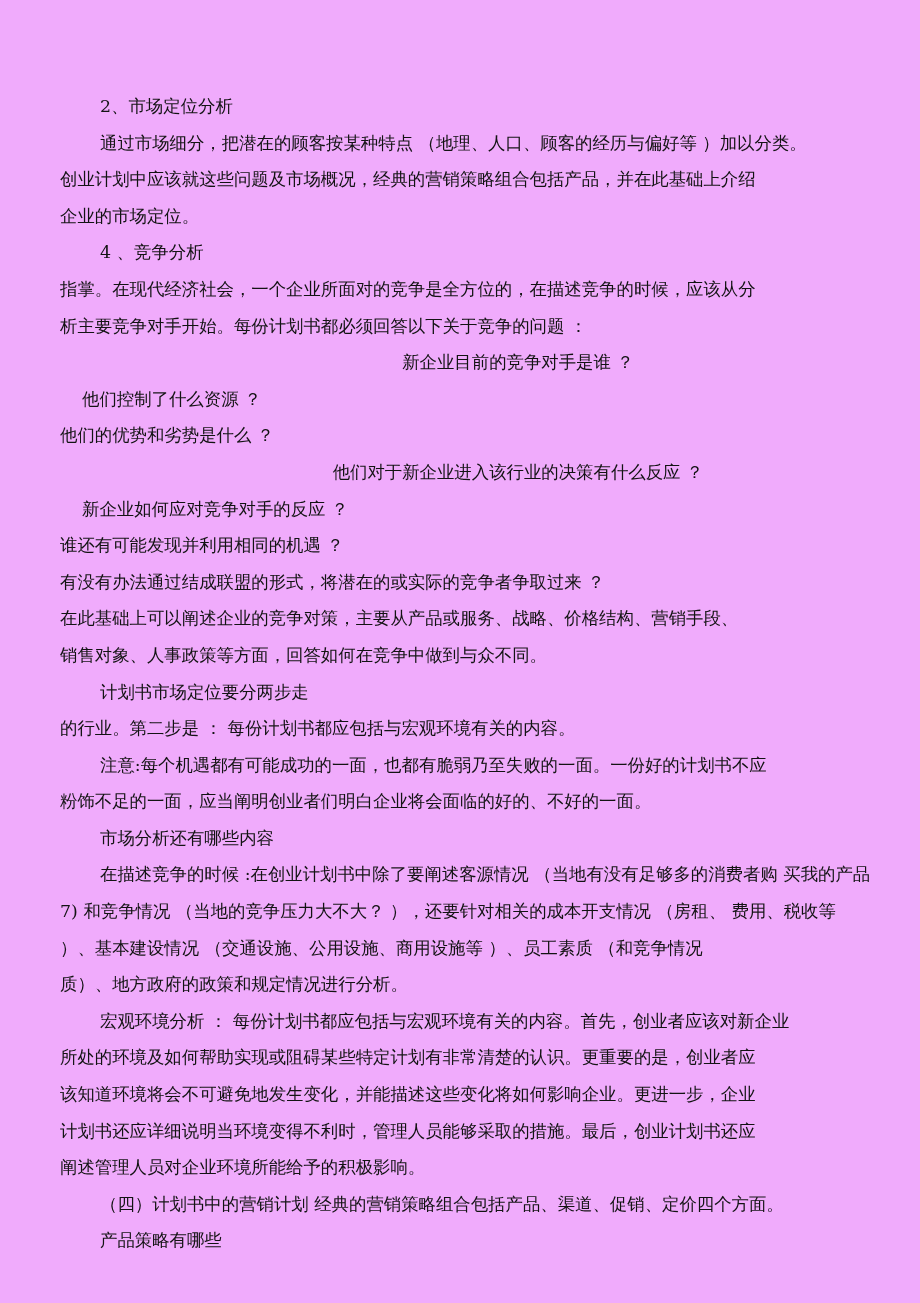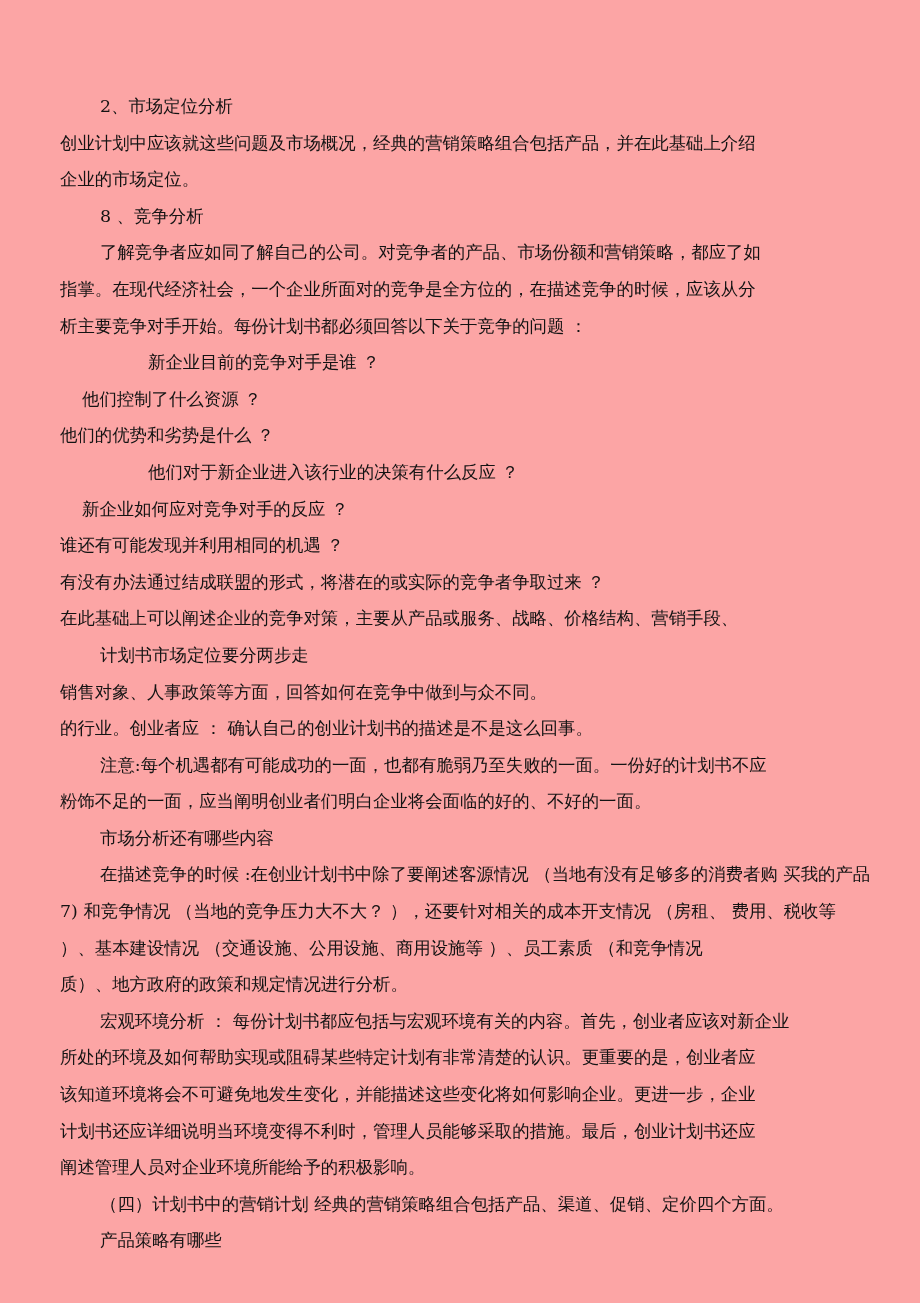--- a/index.html
+++ b/index.html
@@ -16,21 +16,21 @@
     color: #121212;
     -webkit-font-smoothing: none;
   }
 
   #page {
     position: absolute;
     left: 0;
     top: 0;
     width: 920px;
     height: 1303px;
-    background: #fca5a5;
+    background: #f0abfc;
   }
 
   #doc-body {
     position: absolute;
     left: 60px;
     top: 88px;
     width: 828px;
   }
 
   .ln {
@@ -40,46 +40,46 @@
     height: 36.6px;
     white-space: pre;
     letter-spacing: 0px;
     color: #131313;
     font-family: "DejaVu Serif", "Liberation Serif", serif;
   }
 
   
   .i0  { padding-left: 0px;   }
   .i1  { padding-left: 40px;  }
-  .i3  { padding-left: 88px;  }   
+  .i3  { padding-left: 88px; text-align: center;  }   
   .i4  { padding-left: 22px;  }
 </style>
 </head>
 <body>
 
 <div id="page">
   <div id="doc-body">
       <span class="ln i1">2、市场定位分析</span>
+      <span class="ln i1">通过市场细分，把潜在的顾客按某种特点 （地理、人口、顾客的经历与偏好等 ）加以分类。</span>
       <span class="ln i0">创业计划中应该就这些问题及市场概况，经典的营销策略组合包括产品，并在此基础上介绍</span>
       <span class="ln i0">企业的市场定位。</span>
-      <span class="ln i1">8 、竞争分析</span>
-      <span class="ln i1">了解竞争者应如同了解自己的公司。对竞争者的产品、市场份额和营销策略，都应了如</span>
+      <span class="ln i1">4 、竞争分析</span>
       <span class="ln i0">指掌。在现代经济社会，一个企业所面对的竞争是全方位的，在描述竞争的时候，应该从分</span>
       <span class="ln i0">析主要竞争对手开始。每份计划书都必须回答以下关于竞争的问题 ：</span>
       <span class="ln i3">新企业目前的竞争对手是谁 ？</span>
       <span class="ln i4">他们控制了什么资源 ？</span>
       <span class="ln i0">他们的优势和劣势是什么 ？</span>
       <span class="ln i3">他们对于新企业进入该行业的决策有什么反应 ？</span>
       <span class="ln i4">新企业如何应对竞争对手的反应 ？</span>
       <span class="ln i0">谁还有可能发现并利用相同的机遇 ？</span>
       <span class="ln i0">有没有办法通过结成联盟的形式，将潜在的或实际的竞争者争取过来 ？</span>
       <span class="ln i0">在此基础上可以阐述企业的竞争对策，主要从产品或服务、战略、价格结构、营销手段、</span>
+      <span class="ln i0">销售对象、人事政策等方面，回答如何在竞争中做到与众不同。</span>
       <span class="ln i1">计划书市场定位要分两步走</span>
-      <span class="ln i0">销售对象、人事政策等方面，回答如何在竞争中做到与众不同。</span>
-      <span class="ln i0">的行业。创业者应 ： 确认自己的创业计划书的描述是不是这么回事。</span>
+      <span class="ln i0">的行业。第二步是 ： 每份计划书都应包括与宏观环境有关的内容。</span>
       <span class="ln i1">注意:每个机遇都有可能成功的一面，也都有脆弱乃至失败的一面。一份好的计划书不应</span>
       <span class="ln i0">粉饰不足的一面，应当阐明创业者们明白企业将会面临的好的、不好的一面。</span>
       <span class="ln i1">市场分析还有哪些内容</span>
       <span class="ln i1">在描述竞争的时候 :在创业计划书中除了要阐述客源情况 （当地有没有足够多的消费者购 买我的产品</span>
       <span class="ln i0">7) 和竞争情况 （当地的竞争压力大不大？ ），还要针对相关的成本开支情况 （房租、 费用、税收等</span>
       <span class="ln i0">）、基本建设情况 （交通设施、公用设施、商用设施等 ）、员工素质 （和竞争情况</span>
       <span class="ln i0">质）、地方政府的政策和规定情况进行分析。</span>
       <span class="ln i1">宏观环境分析 ： 每份计划书都应包括与宏观环境有关的内容。首先，创业者应该对新企业</span>
       <span class="ln i0">所处的环境及如何帮助实现或阻碍某些特定计划有非常清楚的认识。更重要的是，创业者应</span>
       <span class="ln i0">该知道环境将会不可避免地发生变化，并能描述这些变化将如何影响企业。更进一步，企业</span>

